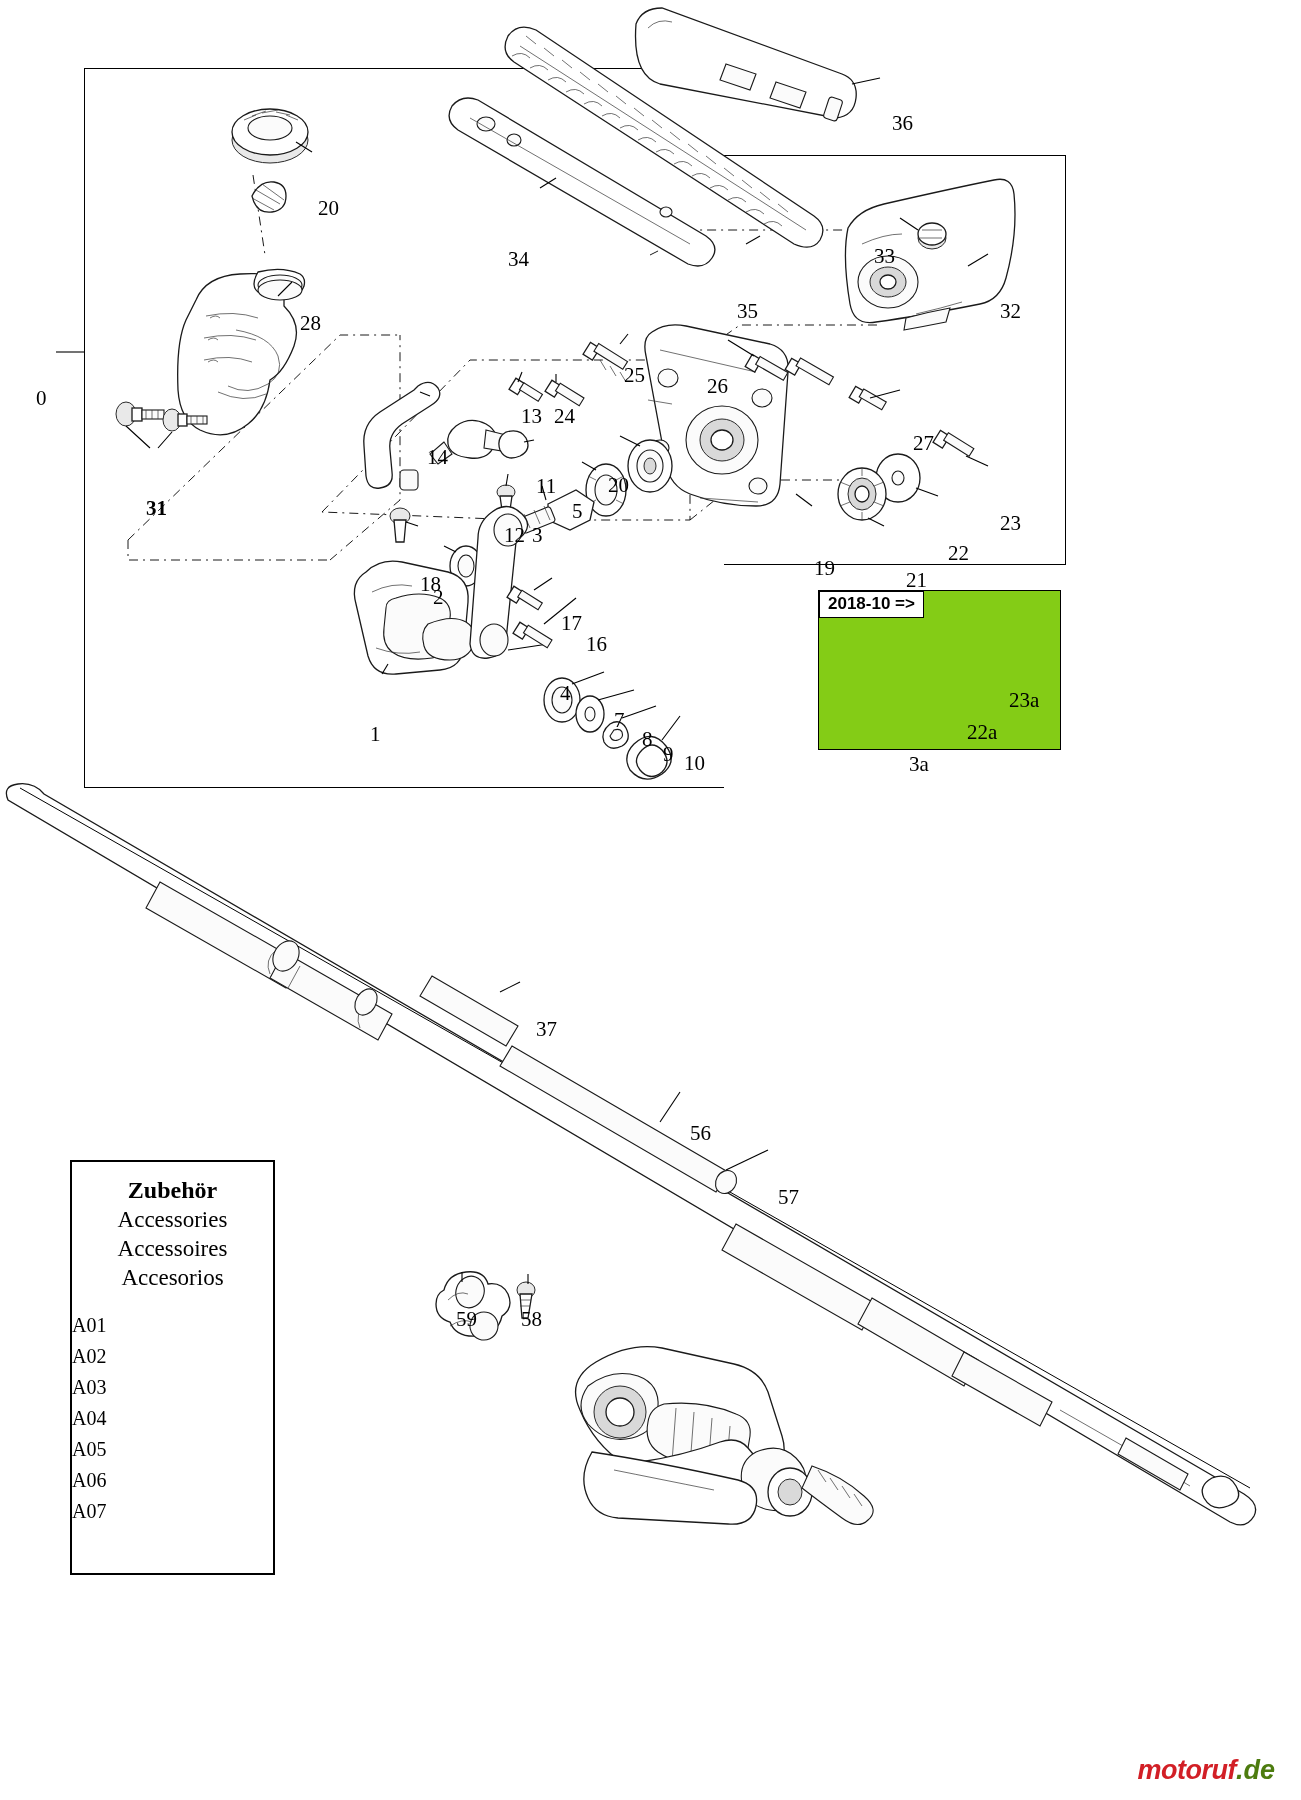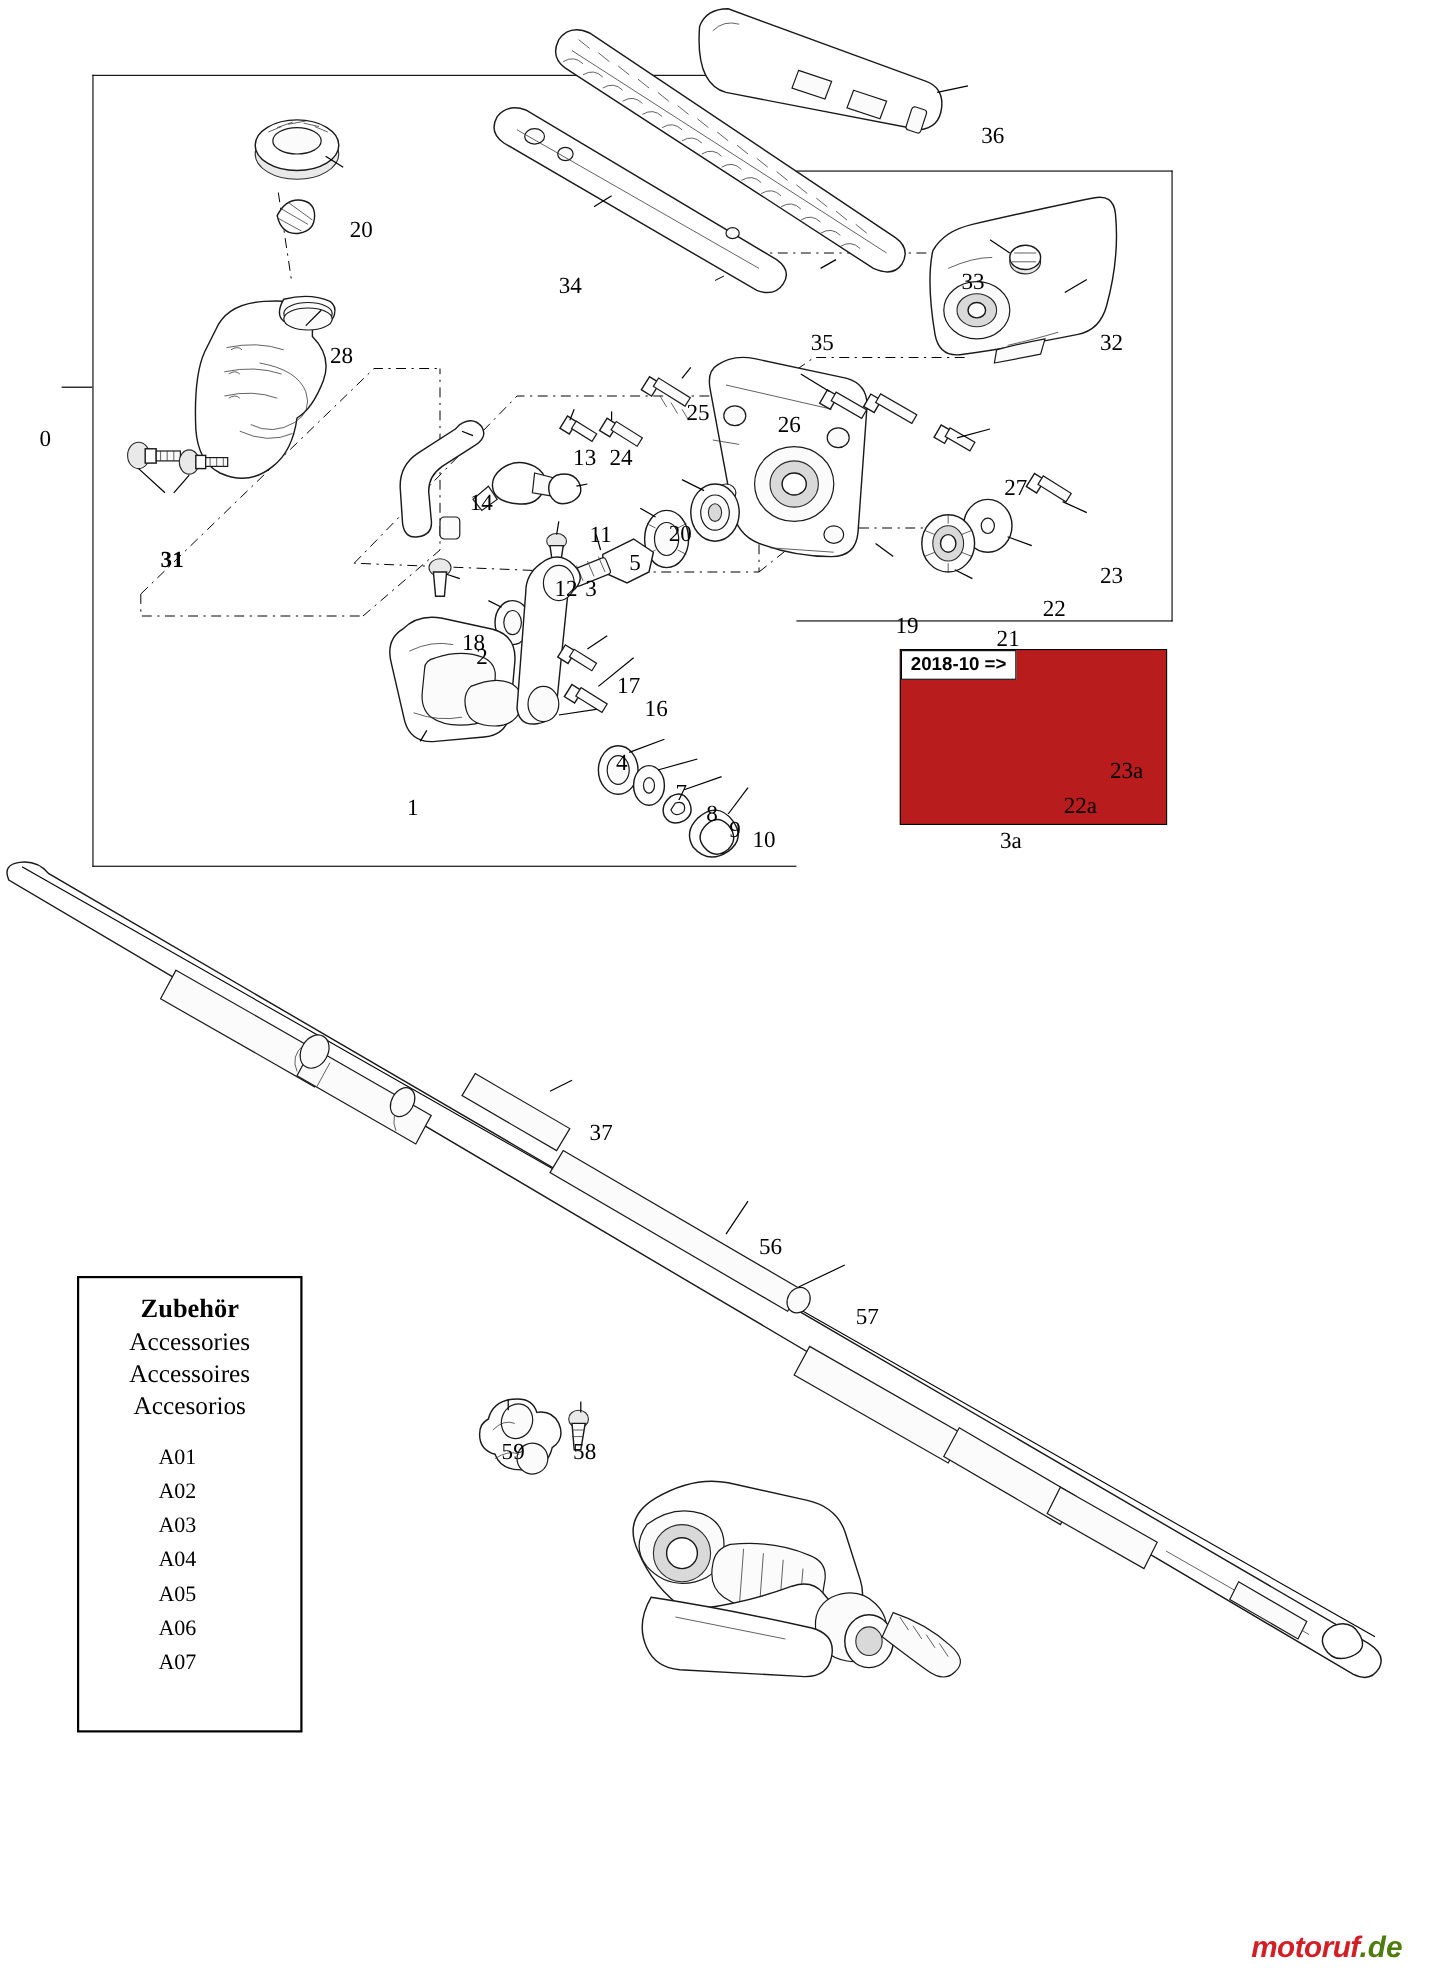--- a/index.html
+++ b/index.html
@@ -34,27 +34,27 @@
   
   #accessories-box {
     position:absolute; left:70px; top:1160px; width:205px; height:415px;
     border:2px solid #000; background:#fff;
   }
   #accessories-box .acc-title {
     text-align:center; font-size:23px; line-height:29px; padding-top:14px;
     font-family:"Liberation Serif", serif;
   }
   #accessories-box .acc-title div:first-child { font-weight:bold; font-size:24px; }
-  #accessories-box .acc-list { margin-top:18px; padding-left:72px; }
+  #accessories-box .acc-list { margin-top:18px; }
   #accessories-box .acc-list div { font-size:20px; line-height:31px; }
 
   
   #inset-2018 {
     position:absolute; left:818px; top:590px; width:243px; height:160px;
-    border:1.6px solid #000; background:#b91c1c;
+    border:1.6px solid #000; background:#84cc16;
   }
   #inset-2018 .inset-tag {
     position:absolute; left:0; top:0; border:1.6px solid #000;
     background:#fff; font-size:17px; font-weight:bold; padding:2px 8px 3px 8px;
     font-family:"Liberation Sans", sans-serif;
   }
   
   #frame-main { position:absolute; left:84px; top:68px; width:640px; height:720px; border:1.4px solid #000; border-right:none; }
   #frame-right { position:absolute; left:724px; top:155px; width:342px; height:410px; border:1.4px solid #000; border-left:none; }
 

